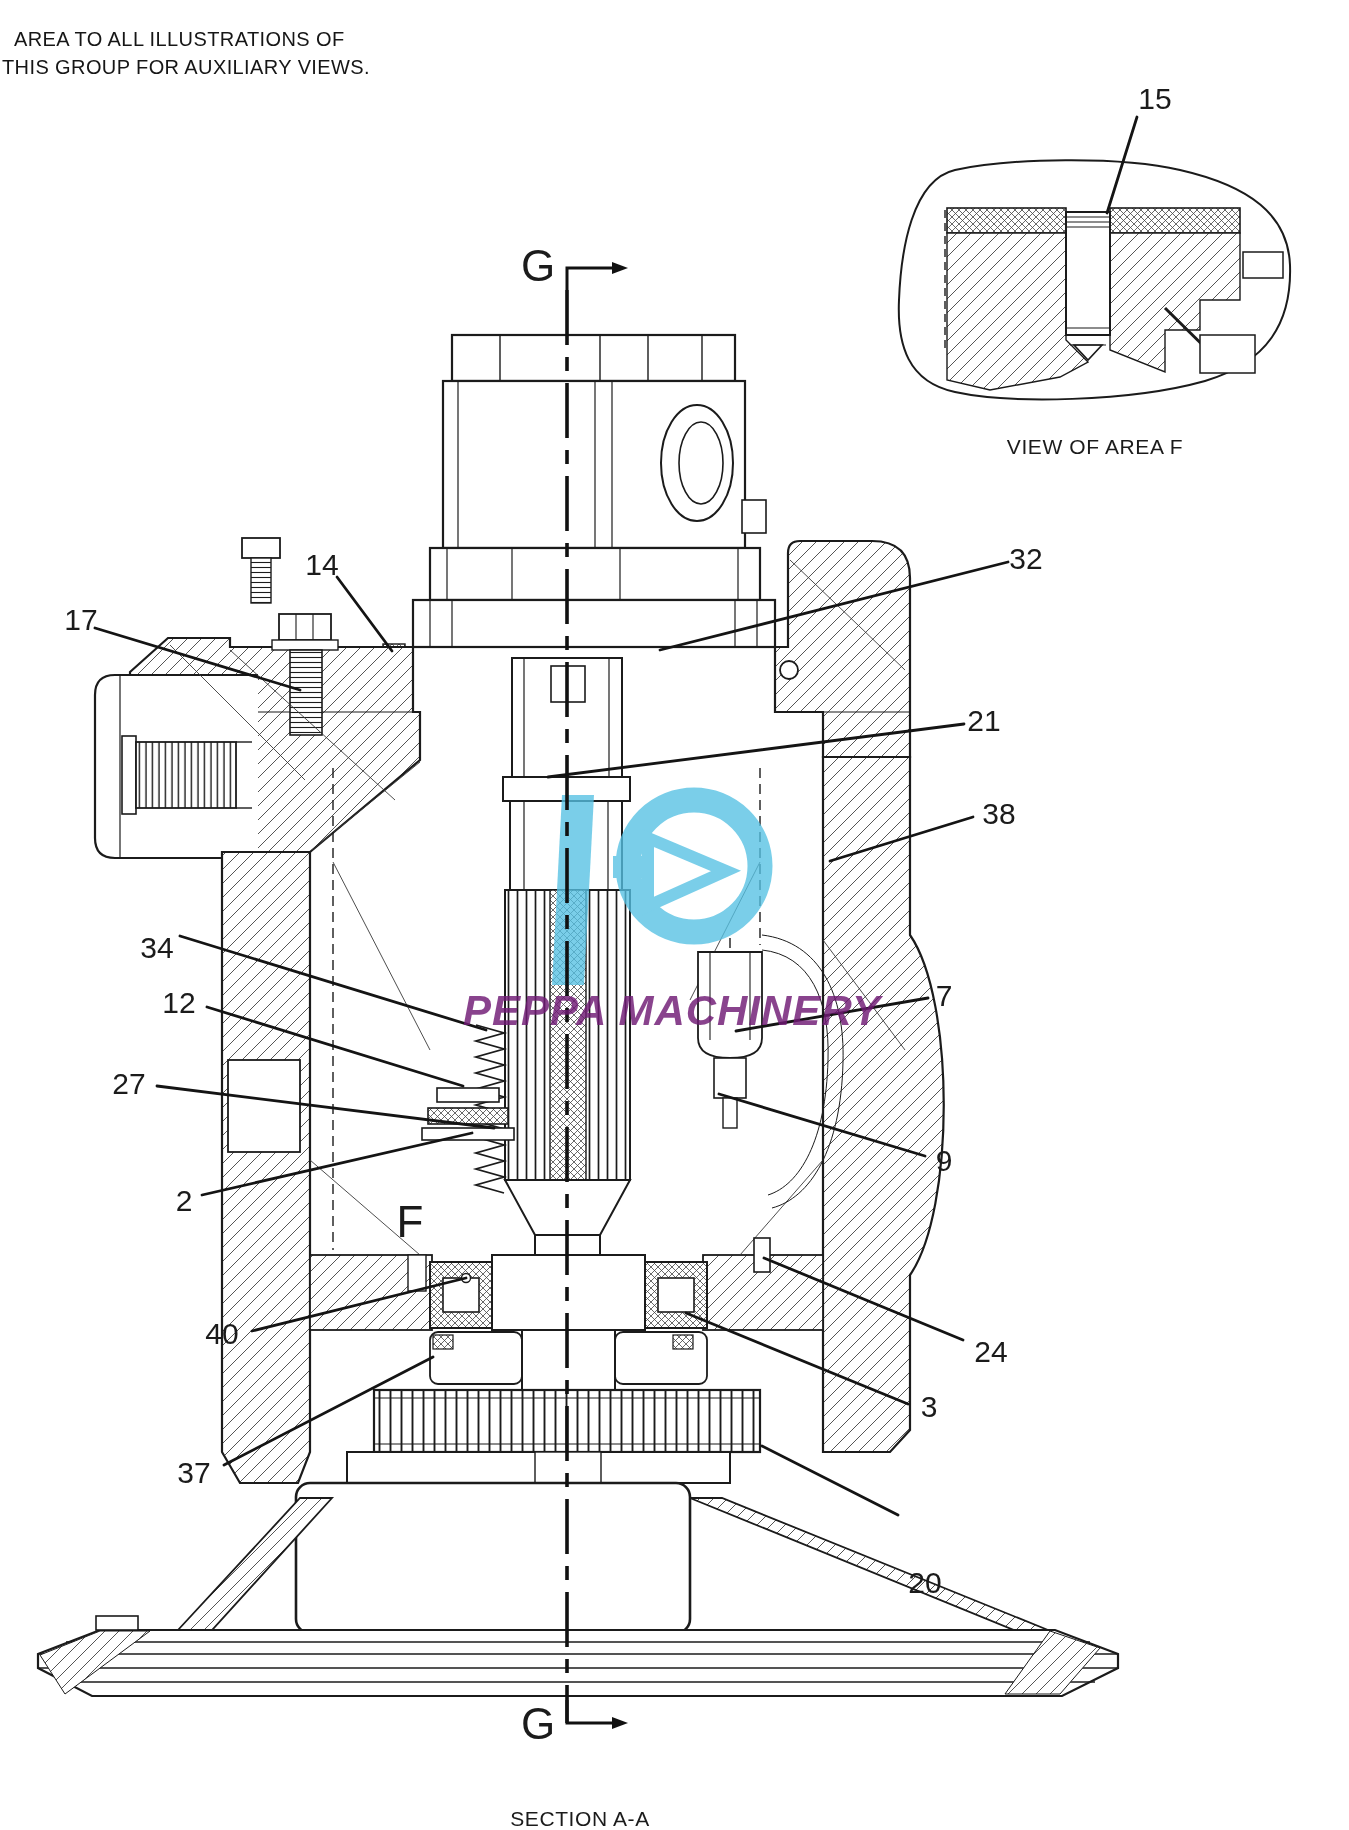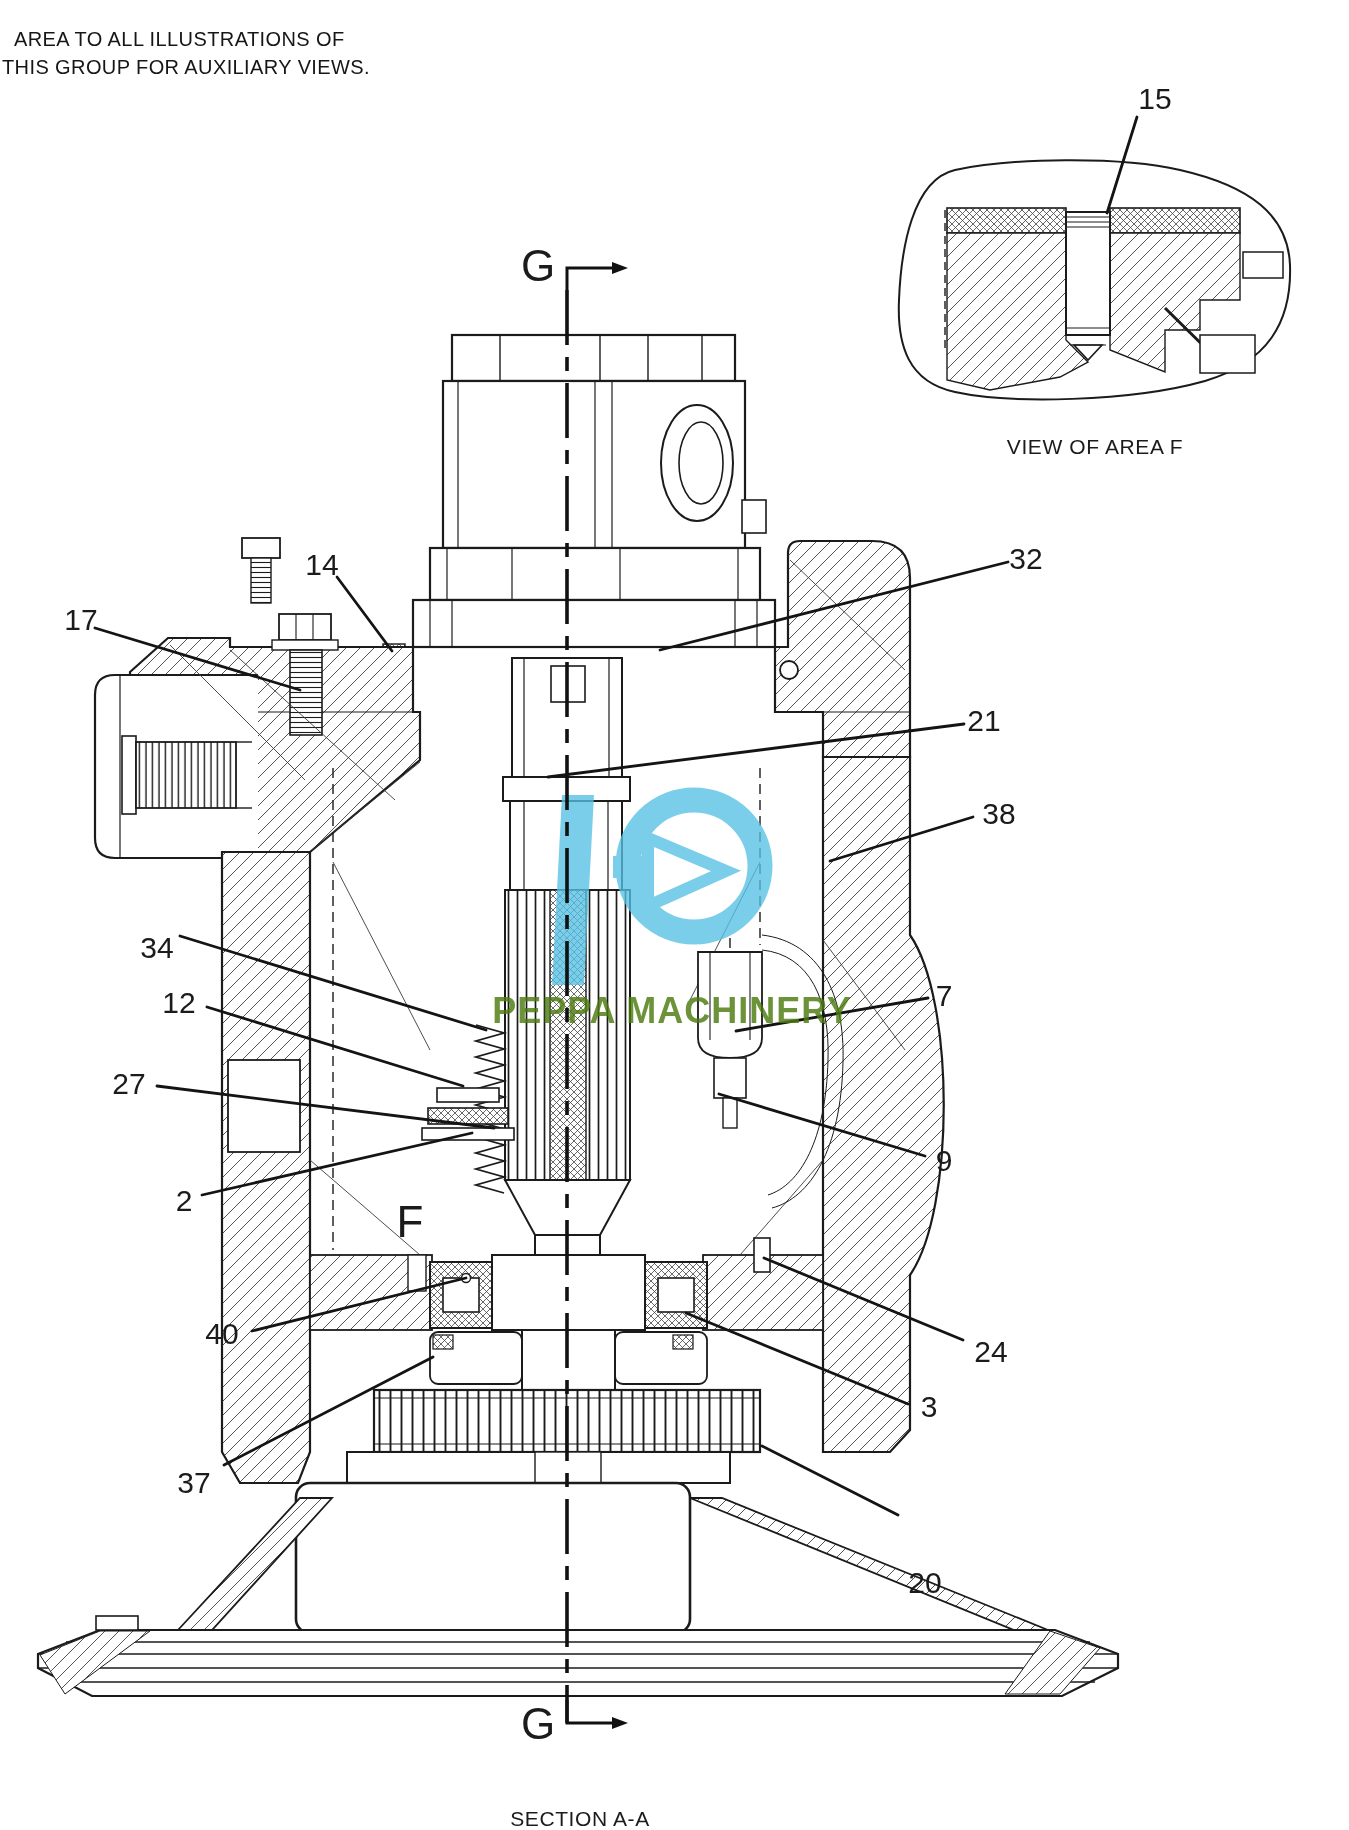--- a/index.html
+++ b/index.html
@@ -15,22 +15,22 @@
   }
   .note{
     position:absolute;transform:none;font-size:20px;letter-spacing:.4px;
     color:#161616;white-space:nowrap;
   }
   .caption{font-size:21px;letter-spacing:.6px;}
   .cutletter{font-size:44px;}
   .arealetter{font-size:44px;font-weight:400;}
   .wm-text{
     position:absolute;transform:translate(-50%,-50%);
-    font-size:36px;font-weight:700;letter-spacing:1px;
-    color:#4d7c0f;opacity:.82;white-space:nowrap;
+    font-size:42px;font-weight:700;letter-spacing:1px;
+    color:#701a75;opacity:.82;white-space:nowrap;font-style:italic;
   }
 </style>
 </head>
 <body>
 
 <div id="stage">
 
 <svg id="drawing" width="1349" height="1830" viewBox="0 0 1349 1830" xmlns="http://www.w3.org/2000/svg">
   <defs>
     <pattern id="h1" patternUnits="userSpaceOnUse" width="14" height="14">
@@ -292,18 +292,18 @@
 <div class="lbl" style="left:999px;top:814px;">38</div>
 <div class="lbl" style="left:157px;top:932px;margin-top:16px;">34</div>
 <div class="lbl" style="left:179px;top:1003px;">12</div>
 <div class="lbl" style="left:129px;top:1084px;">27</div>
 <div class="lbl" style="left:184px;top:1201px;">2</div>
 <div class="lbl" style="left:944px;top:996px;">7</div>
 <div class="lbl" style="left:944px;top:1161px;">9</div>
 <div class="lbl" style="left:222px;top:1334px;">40</div>
 <div class="lbl" style="left:991px;top:1352px;">24</div>
 <div class="lbl" style="left:929px;top:1407px;">3</div>
-<div class="lbl" style="left:194px;top:1473px;margin-top:10px;">37</div>
+<div class="lbl" style="left:194px;top:1473px;">37</div>
 <div class="lbl" style="left:925px;top:1583px;">20</div>
 
 <div class="wm-text" style="left:672px;top:1011px;">PEPPA MACHINERY</div>
 
 </div>
 
 </body></html>

